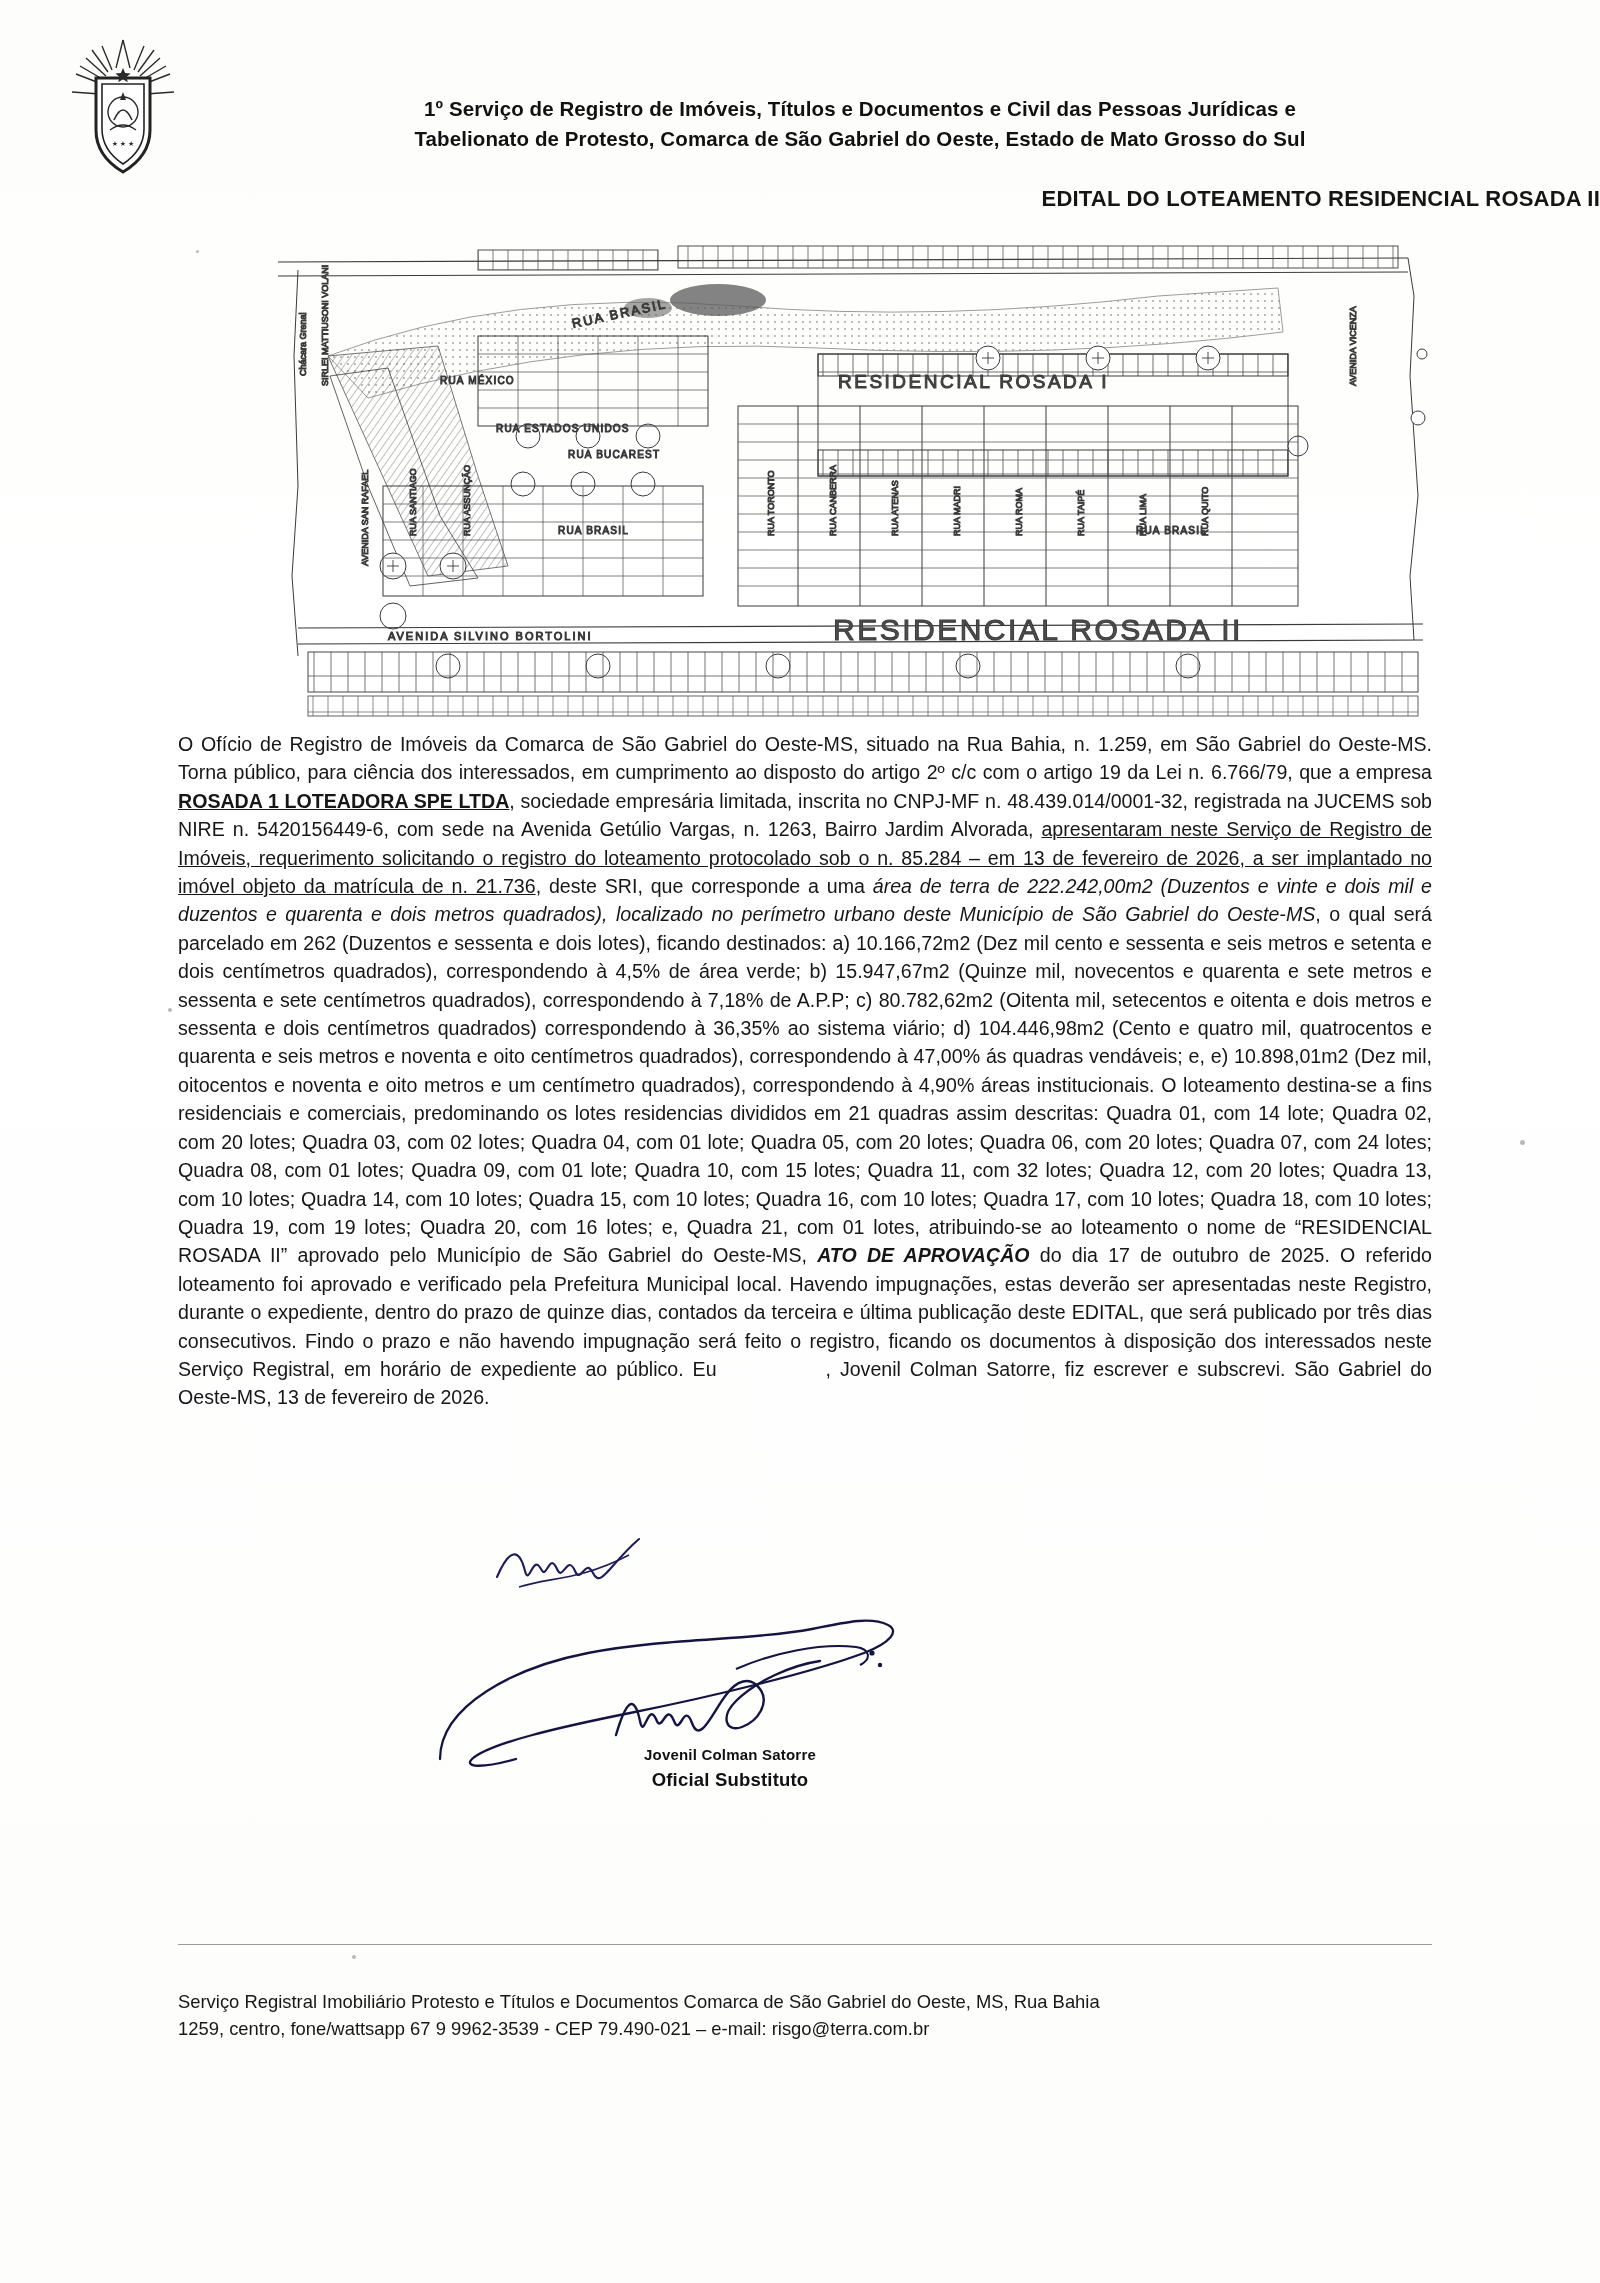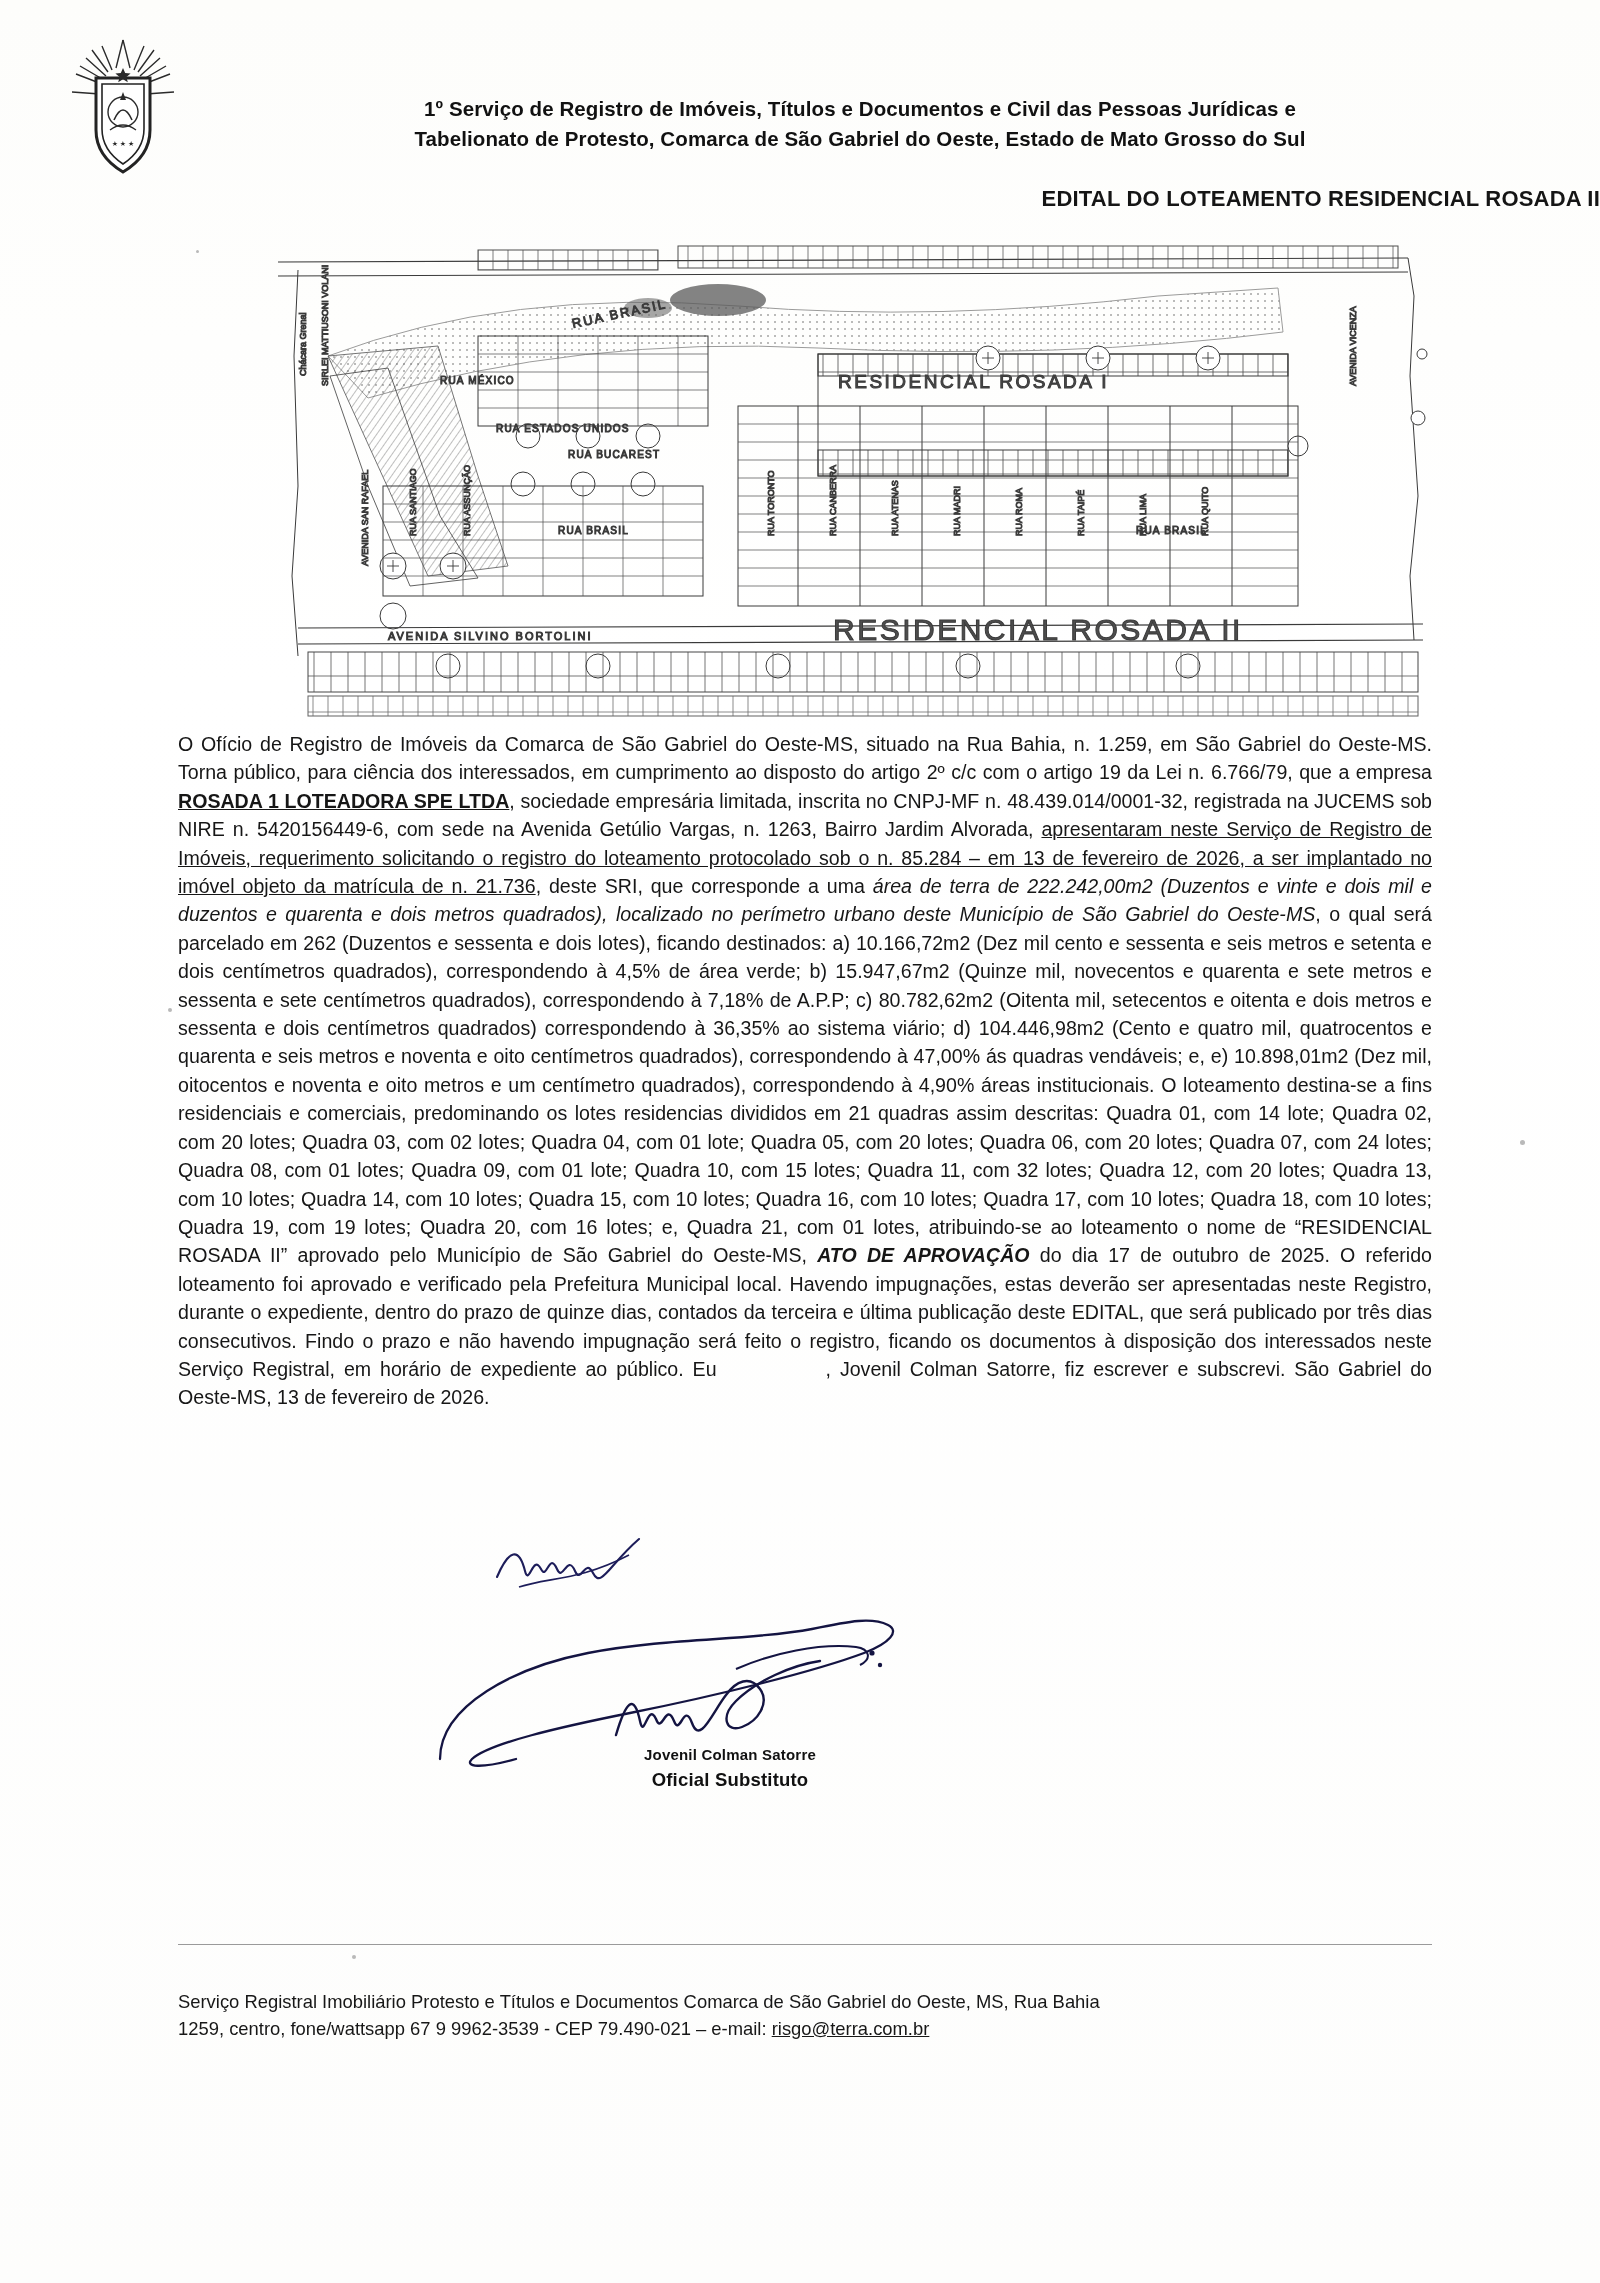--- a/index.html
+++ b/index.html
@@ -147,21 +147,20 @@
     position: absolute;
     left: 178px;
     top: 1988px;
     width: 1254px;
     font-size: 18.4px;
     line-height: 27px;
     color: #171717;
   }
   .footer a, .footer .link {
     color: #171717;
-    text-decoration: underline;
     margin-top: 32px;
   }
   
   .speck { position: absolute; background: #b9b9b9; border-radius: 50%; }
 </style>
 </head>
 <body>
 
 <div class="page">
   <div class="scan-tint"></div>

